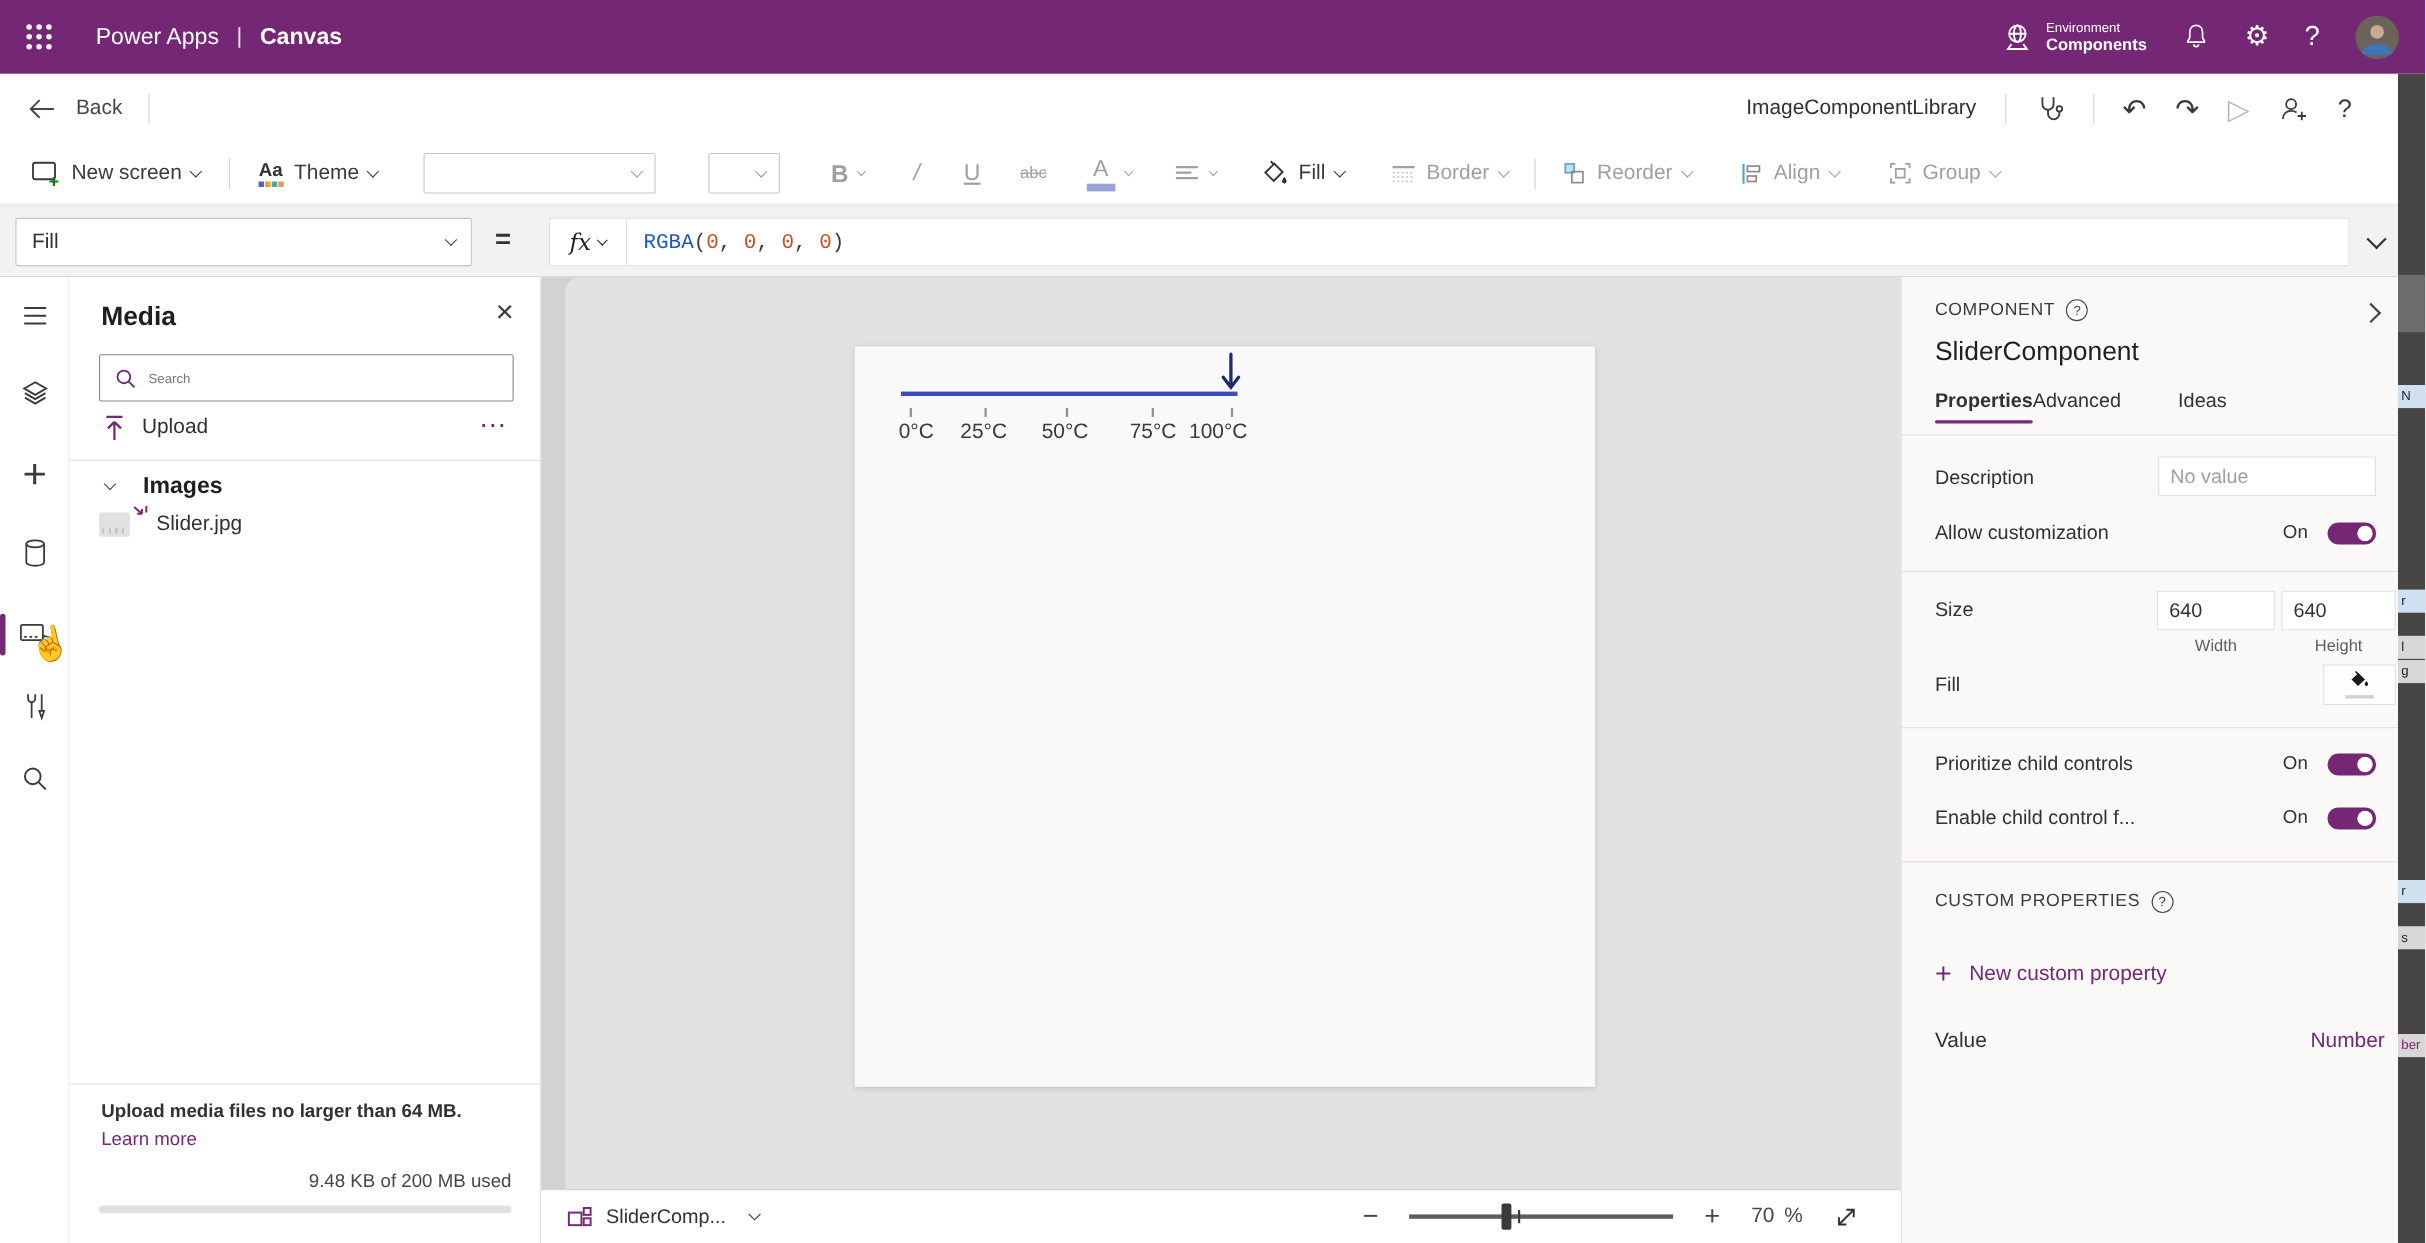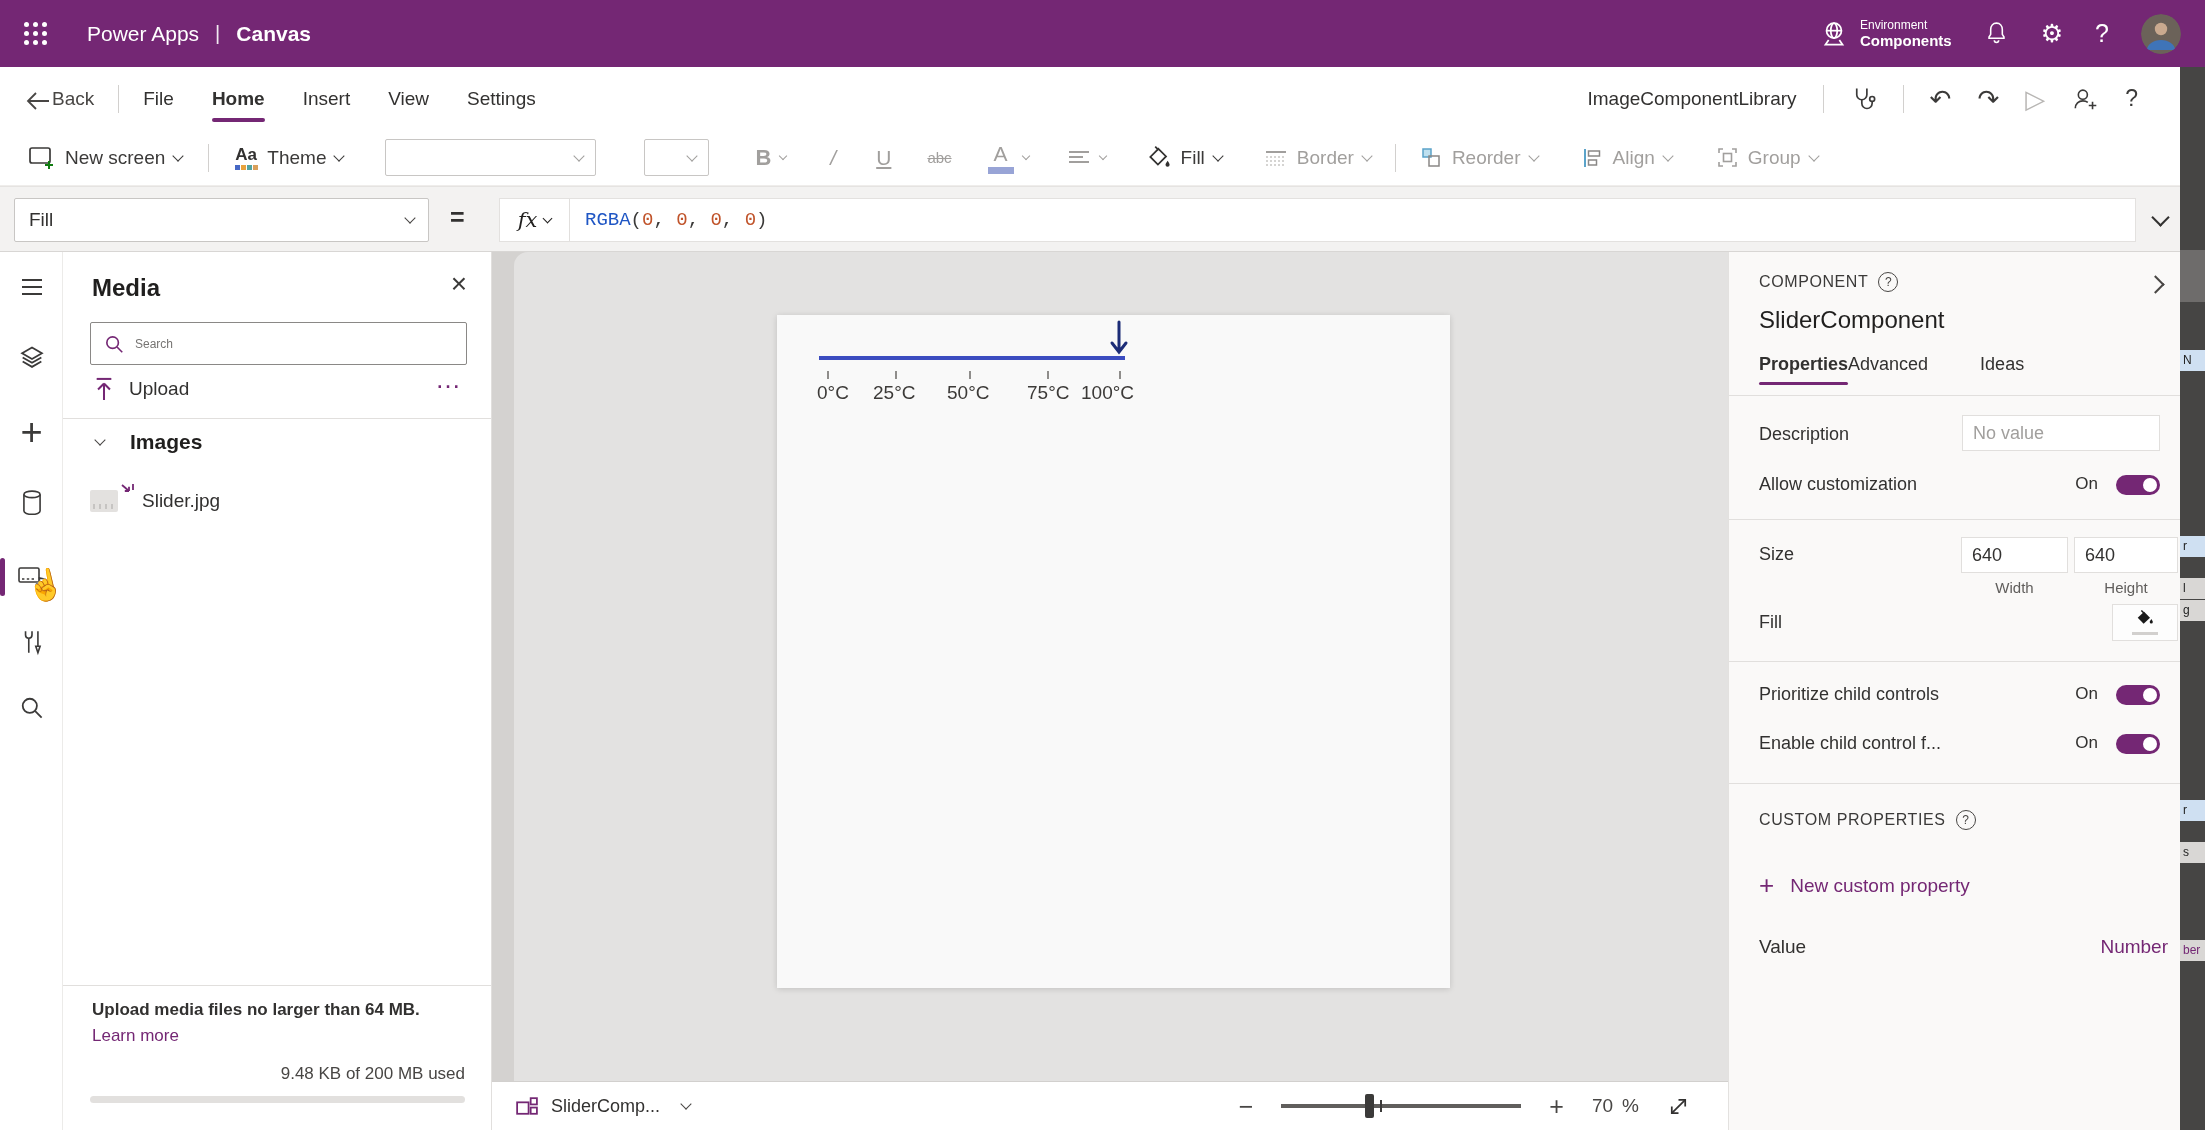--- a/index.html
+++ b/index.html
@@ -14,21 +14,21 @@
 .hsep{margin:0 16px;font-size:20px;opacity:.9;font-weight:300}
 .appname{font-size:21px;font-weight:bold}
 .hright{margin-left:auto;display:flex;align-items:center;gap:32px}
 .env{display:flex;align-items:center;gap:10px;cursor:pointer}
 .env-l{font-size:12px;line-height:14px}
 .env-n{font-size:15px;font-weight:700;line-height:18px}
 .hbtn{font-size:25px;line-height:1;color:#fff;cursor:pointer;background:none;border:none}
 .avatar{width:40px;height:40px;border-radius:50%;overflow:hidden;cursor:pointer}
 
 .menu{position:absolute;top:67px;left:0;right:25px;height:63px;background:#fff;display:flex;align-items:center;padding:0 42px 0 26px;font-size:19px}
-.back{display:flex;align-items:flex-end;gap:2px;cursor:pointer;color:#484644}
+.back{display:flex;align-items:center;gap:19px;cursor:pointer;color:#484644}
 .vdiv{width:1px;height:28px;background:#d2d0ce}
 .mitems{display:flex;gap:38px;margin-left:24px}
 .mitem{cursor:pointer;position:relative;padding:4px 0;color:#323130}
 .mitem.active{font-weight:bold}
 .mitem.active::after{content:"";position:absolute;left:0;right:0;bottom:-8px;height:4px;background:#742774;border-radius:2px}
 .mright{margin-left:auto;display:flex;align-items:center;gap:26px;color:#323130}
 .gch{font-size:26px;line-height:1;cursor:pointer;color:#3b3a39}
 .dis{color:#b8b6b4 !important}
 
 .ribbon{position:absolute;top:130px;left:0;right:25px;height:56px;background:#fff;display:flex;align-items:center;padding-left:26px;font-size:19px;color:#3b3a39;border-bottom:1px solid #efedeb}
@@ -60,21 +60,21 @@
 .m-search{position:absolute;left:27px;right:24px;top:70px;height:43px;border:1px solid #8a8886;border-radius:2px;display:flex;align-items:center;padding:0 12px;gap:10px;background:#fff}
 .m-search input{border:none;outline:none;font-size:12px;flex:1;font-family:inherit;color:#323130}
 .m-search input::placeholder{color:#767472}
 .m-up{position:absolute;left:30px;top:124px;display:flex;align-items:center;gap:14px;cursor:pointer}
 .m-up span{font-size:19px;color:#323130}
 .m-more{position:absolute;right:28px;top:112px;font-size:26px;letter-spacing:2px;color:#742774;cursor:pointer}
 .m-hr{position:absolute;left:0;right:0;height:1px;background:#e1dfdd}
 .m-sec{position:absolute;left:33px;top:178px;display:flex;align-items:center;gap:26px;cursor:pointer}
 .m-sec .chv{color:#484644}
 .m-sec b{font-size:21px;color:#201f1e}
-.m-item{position:absolute;left:27px;top:214px;right:20px;height:46px;display:flex;align-items:flex-end;cursor:pointer}
+.m-item{position:absolute;left:27px;top:214px;right:20px;height:46px;display:flex;align-items:flex-start;cursor:pointer}
 .thumb{width:28px;height:22px;background:#e3e1df;border-radius:2px;position:relative}
 .thumb::after{content:"";position:absolute;left:3px;right:3px;bottom:3px;height:5px;background:repeating-linear-gradient(90deg,#c6c4c2 0 2px,transparent 2px 6px)}
 .m-item .name{font-size:19px;color:#323130;margin-left:24px}
 .insrt{position:absolute;left:30px;top:-8px}
 .m-note{position:absolute;left:29px;right:24px;top:748px;font-size:17px;font-weight:600;color:#323130}
 .m-learn{position:absolute;left:29px;top:774px;font-size:17px;color:#742774;cursor:pointer}
 .m-usage{position:absolute;right:26px;top:812px;font-size:17px;color:#484644}
 .m-prog{position:absolute;left:27px;right:26px;top:844px;height:7px;background:#e2e0de;border-radius:4px}
 
 .canvas{position:absolute;left:492px;top:0;width:1236px;height:829px;background:#d4d2d0}
@@ -180,27 +180,20 @@
   <nav class="menu">
     <div class="back">
       <span>
         <svg width="24" height="18" viewBox="0 0 24 18" fill="none" stroke="#484644" stroke-width="1.8">
             <path d="M10 1L2 9l8 8M2 9h21"></path>
           </svg>
       </span>
       <span>Back</span>
     </div>
     <div class="vdiv" style="margin-left:24px"></div>
-    <div class="mitems">
-      <span class="mitem">File</span>
-      <span class="mitem active">Home</span>
-      <span class="mitem">Insert</span>
-      <span class="mitem">View</span>
-      <span class="mitem">Settings</span>
-    </div>
     <div class="mright">
       <span>ImageComponentLibrary</span>
       <div class="vdiv"></div>
       <span style="cursor:pointer">
         <svg width="27" height="27" viewBox="0 0 24 24" fill="none" stroke="#3b3a39" stroke-width="1.5">
           <path d="M6 3v5.6a4.5 4.5 0 0 0 9 0V3"></path>
             <path d="M10.5 13v3.3a4.6 4.6 0 0 0 9.2 0v-1.5"></path>
             <circle cx="19.7" cy="12.4" r="2.2"></circle>
         </svg>
       </span>

